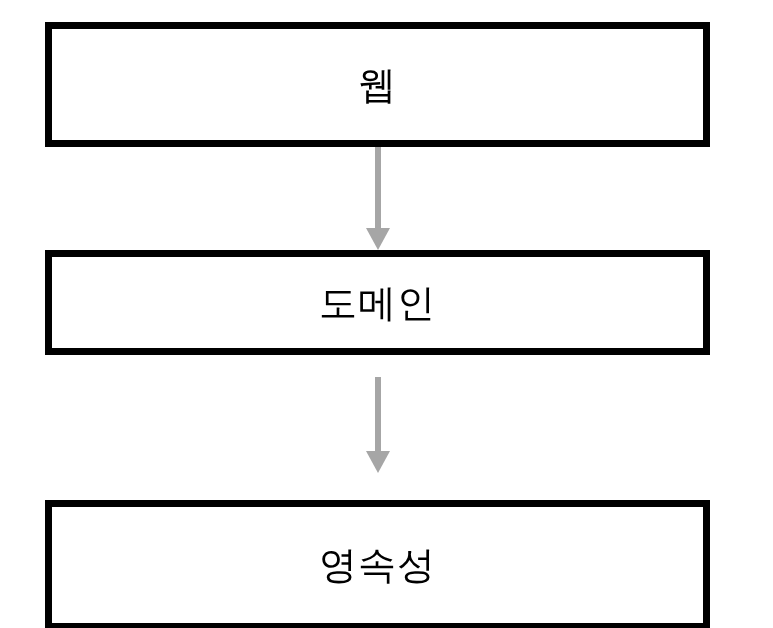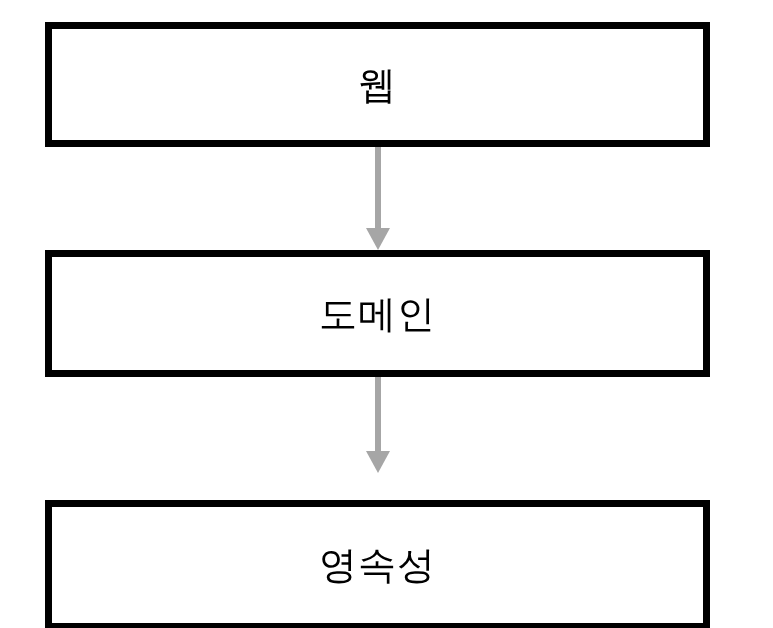--- a/index.html
+++ b/index.html
@@ -32,21 +32,21 @@
     align-items: center;
     justify-content: center;
   }
   .layer-box .label {
     font-size: 38px;
     color: var(--text);
     letter-spacing: 1px;
     line-height: 1;
   }
   .box-web { top: 22px; height: 125px; }
-  .box-domain { top: 250px; height: 127px; }
+  .box-domain { top: 250px; height: 105px; }
   .box-persistence { top: 500px; height: 130px; }
 
   .arrow { position: absolute; }
   .arrow .shaft {
     position: absolute;
     left: -3px;
     top: 0;
     width: 6px;
     background: var(--arrow);
   }

